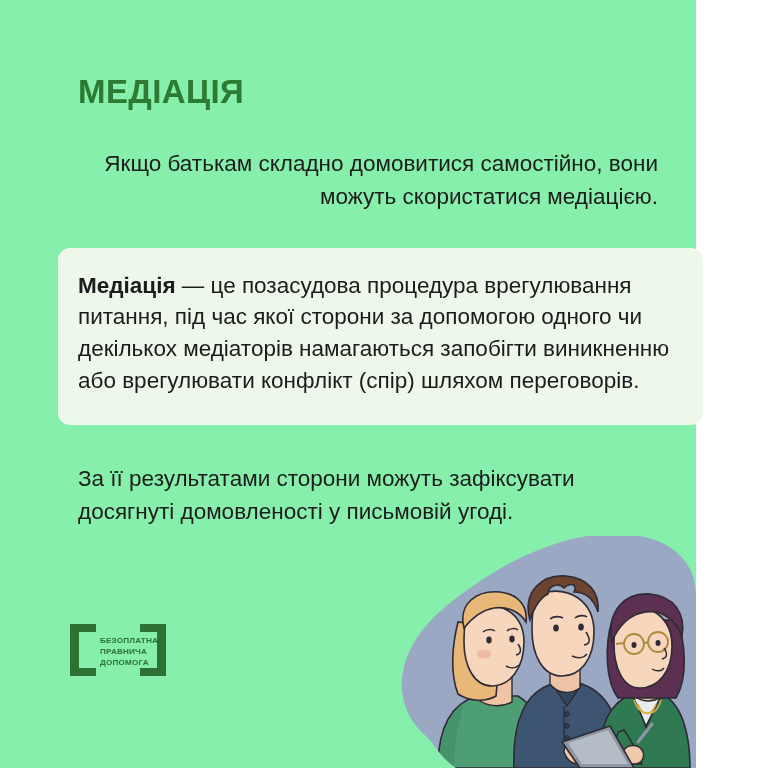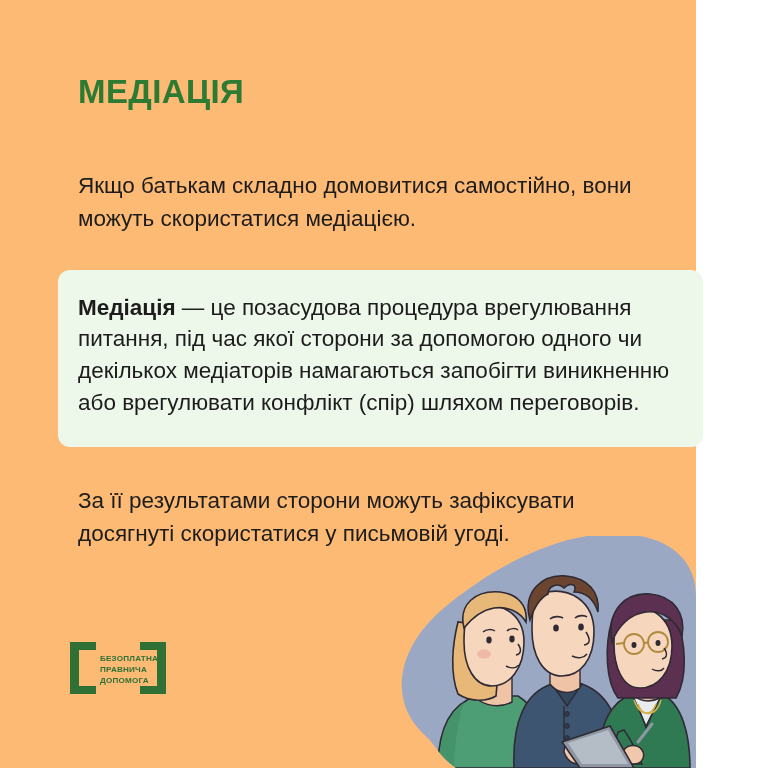--- a/index.html
+++ b/index.html
@@ -8,21 +8,21 @@
   html, body {
     width:768px; height:768px;
     background:#ffffff;
     font-family:"Liberation Sans", sans-serif;
     overflow:hidden;
   }
 
   .card {
     position:relative;
     width:696px; height:768px;
-    background:#fdba74;
+    background:#86efac;
   }
 
   
   .illustration-wrap {
     position:absolute;
     right:0; bottom:0;
     width:330px; height:232px;
     pointer-events:none;
   }
   .illustration-wrap svg { display:block; width:100%; height:100%; }
@@ -37,25 +37,26 @@
   .page-title {
     margin-top:74px;
     font-size:33px;
     font-weight:bold;
     letter-spacing:0.4px;
     color:#2d7a33;
     line-height:1.1;
   }
 
   .intro {
-    margin-top:60px;
+    margin-top:38px;
     font-size:22.5px;
     line-height:1.45;
     color:#1c1c1c;
     max-width:580px;
+    text-align:right;
   }
 
   .highlight-box {
     margin-top:34px;
     margin-left:-20px;
     width:645px;
     padding:22px 20px 28px 20px;
     background:#edf7ea;
     border-radius:12px;
   }
@@ -70,21 +71,21 @@
     margin-top:38px;
     font-size:22.5px;
     line-height:1.45;
     color:#1c1c1c;
     max-width:580px;
   }
 
   
   .logo {
     position:absolute;
-    left:70px; bottom:74px;
+    left:70px; bottom:92px;
     width:96px; height:52px;
   }
   .logo svg { display:block; width:100%; height:100%; }
 </style>
 </head>
 <body>
 
 <div class="card">
 
   <div class="illustration-wrap">
@@ -199,21 +200,21 @@
     <h1 class="page-title">МЕДІАЦІЯ</h1>
 
     <p class="intro">Якщо батькам складно домовитися самостійно, вони можуть скористатися медіацією.</p>
 
     <div class="highlight-box">
       <p class="highlight-text">
         <b>Медіація</b><span> — </span><span>це позасудова процедура врегулювання питання, під час якої сторони за допомогою одного чи декількох медіаторів намагаються запобігти виникненню або врегулювати конфлікт (спір) шляхом переговорів.</span>
       </p>
     </div>
 
-    <p class="outro">За її результатами сторони можуть зафіксувати досягнуті скористатися у письмовій угоді.</p>
+    <p class="outro">За її результатами сторони можуть зафіксувати досягнуті домовленості у письмовій угоді.</p>
   </div>
 
   <div class="logo">
     <svg viewBox="0 0 96 52" xmlns="http://www.w3.org/2000/svg">
 
       <path d="M0,0 L26,0 L26,8 L9,8 L9,44 L26,44 L26,52 L0,52 Z" fill="#2f7034"></path>
 
       <path d="M96,0 L70,0 L70,8 L87,8 L87,44 L70,44 L70,52 L96,52 Z" fill="#2f7034"></path>
       <text x="30" y="19" font-family="Liberation Sans, sans-serif" font-size="8.1" font-weight="bold" fill="#2f7034" letter-spacing="0.2">БЕЗОПЛАТНА</text>
       <text x="30" y="30" font-family="Liberation Sans, sans-serif" font-size="8.1" font-weight="bold" fill="#2f7034" letter-spacing="0.2">ПРАВНИЧА</text>

